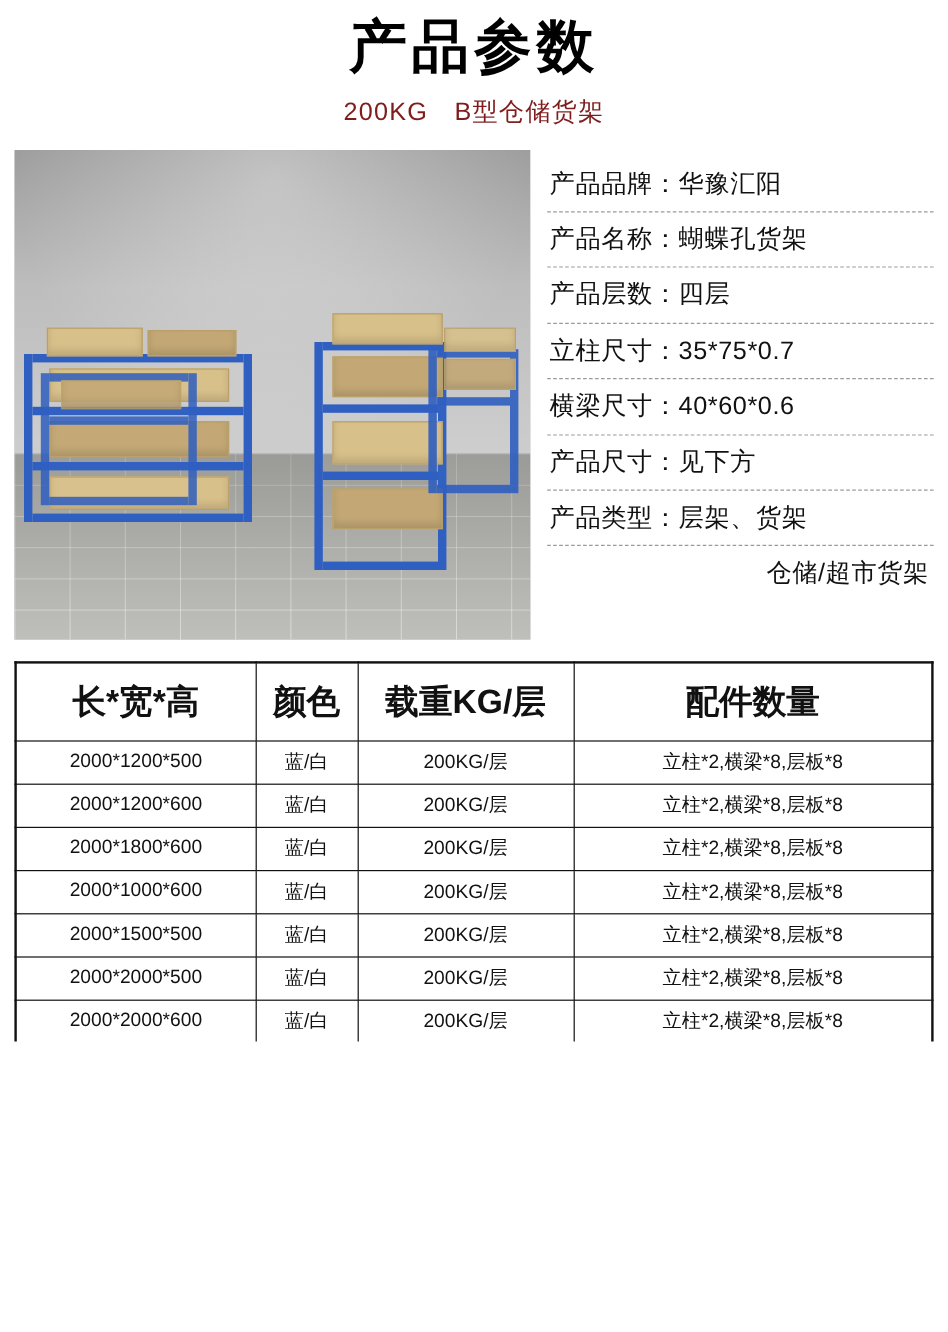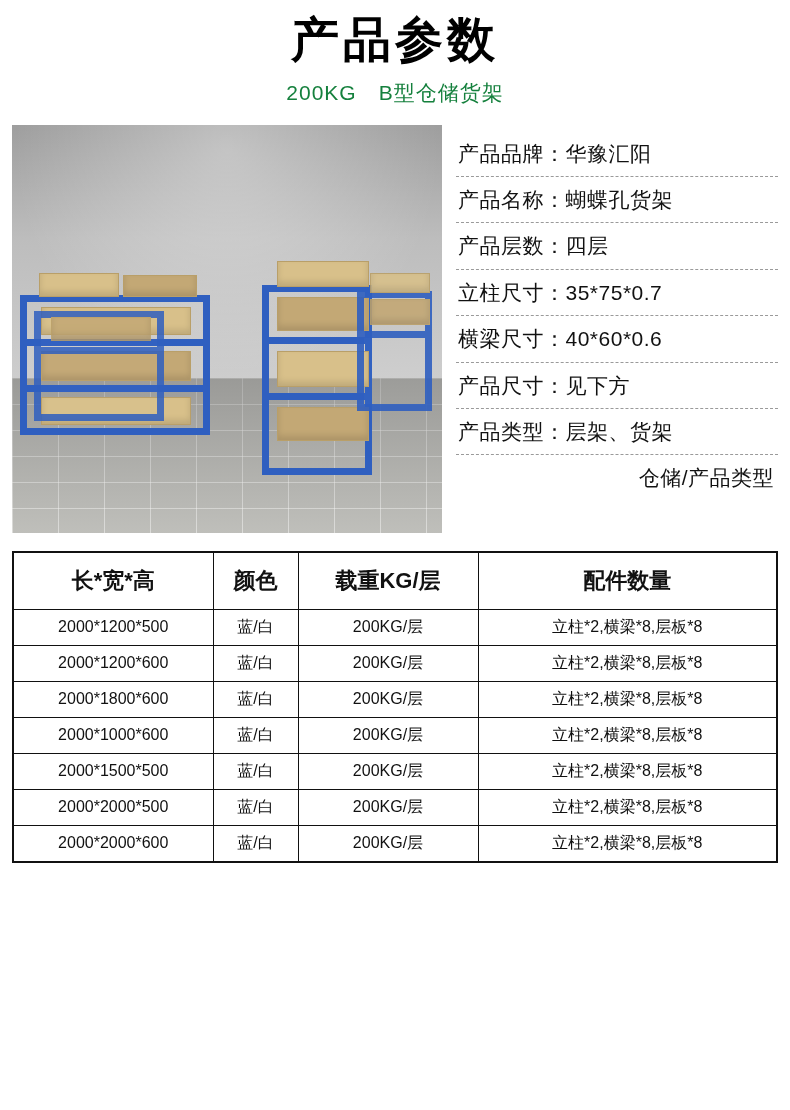--- a/index.html
+++ b/index.html
@@ -17,21 +17,21 @@
   .title {
     font-size: 48px;
     font-weight: bold;
     letter-spacing: 4px;
     line-height: 1.1;
     color: #000;
   }
   .subtitle {
     margin-top: 12px;
     font-size: 21px;
-    color: #15803d;
+    color: #7f1d1d;
     letter-spacing: 1px;
   }
 
   
   .middle {
     display: flex;
     margin-top: 18px;
     padding: 0 12px 0 12px;
     gap: 14px;
   }
@@ -105,21 +105,21 @@
     table-layout: fixed;
   }
   table.spec-table th, table.spec-table td {
     border: 1px solid #111;
     text-align: center;
     font-size: 16px;
     padding: 7px 2px;
     white-space: nowrap;
   }
   table.spec-table thead th {
-    font-size: 22px;
+    font-size: 28px;
     font-weight: bold;
     padding: 13px 2px;
   }
   col.c1 { width: 200px; }
   col.c2 { width: 85px; }
   col.c3 { width: 180px; }
   col.c4 { width: auto; }
 </style>
 </head>
 <body>
@@ -176,21 +176,21 @@
     </div>
 
     <div class="specs">
       <div class="spec-row">产品品牌：华豫汇阳</div>
       <div class="spec-row">产品名称：蝴蝶孔货架</div>
       <div class="spec-row">产品层数：四层</div>
       <div class="spec-row">立柱尺寸：35*75*0.7</div>
       <div class="spec-row">横梁尺寸：40*60*0.6</div>
       <div class="spec-row">产品尺寸：见下方</div>
       <div class="spec-row">产品类型：层架、货架</div>
-      <div class="spec-row right">仓储/产品类型</div>
+      <div class="spec-row right">仓储/超市货架</div>
     </div>
 
   </div>
 
   <div class="table-wrap">
     <table class="spec-table">
       <colgroup>
         <col class="c1">
           <col class="c2">
           <col class="c3">

